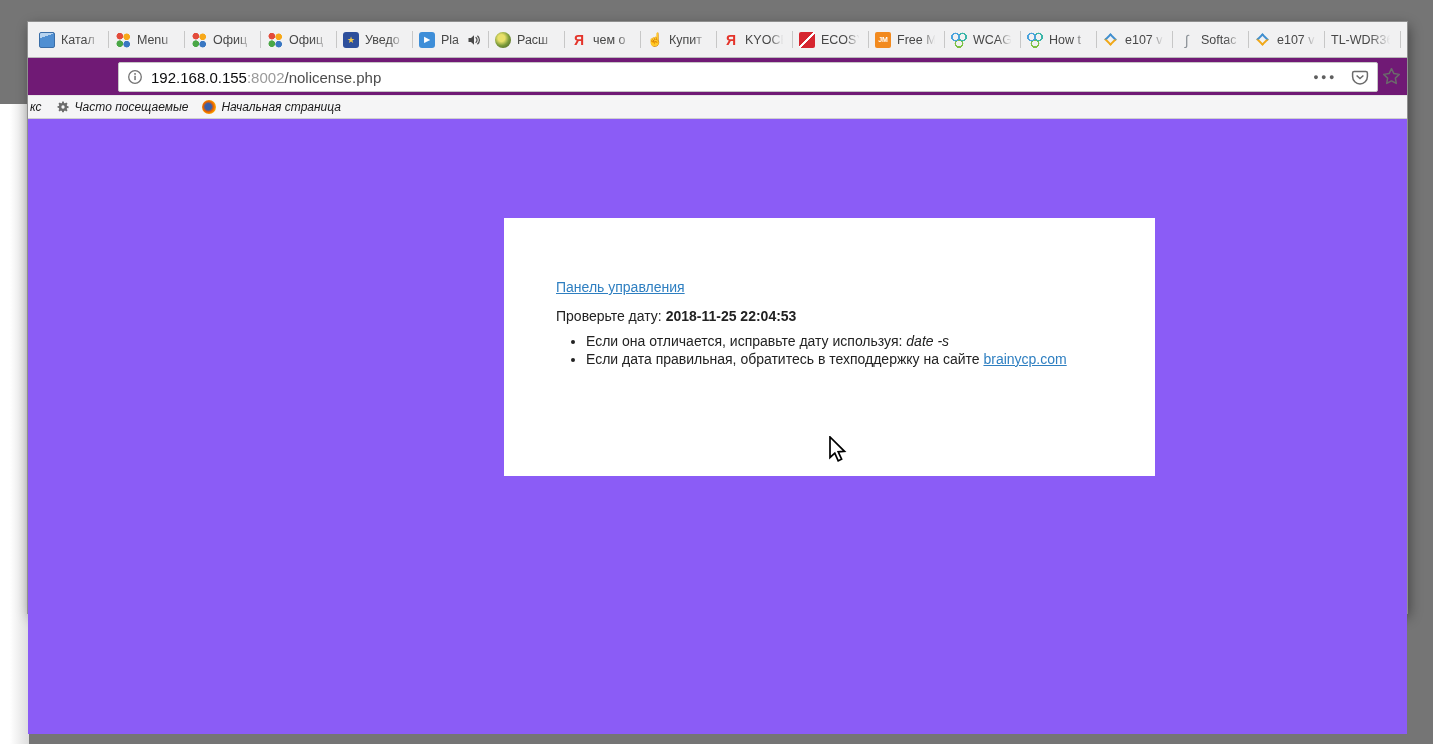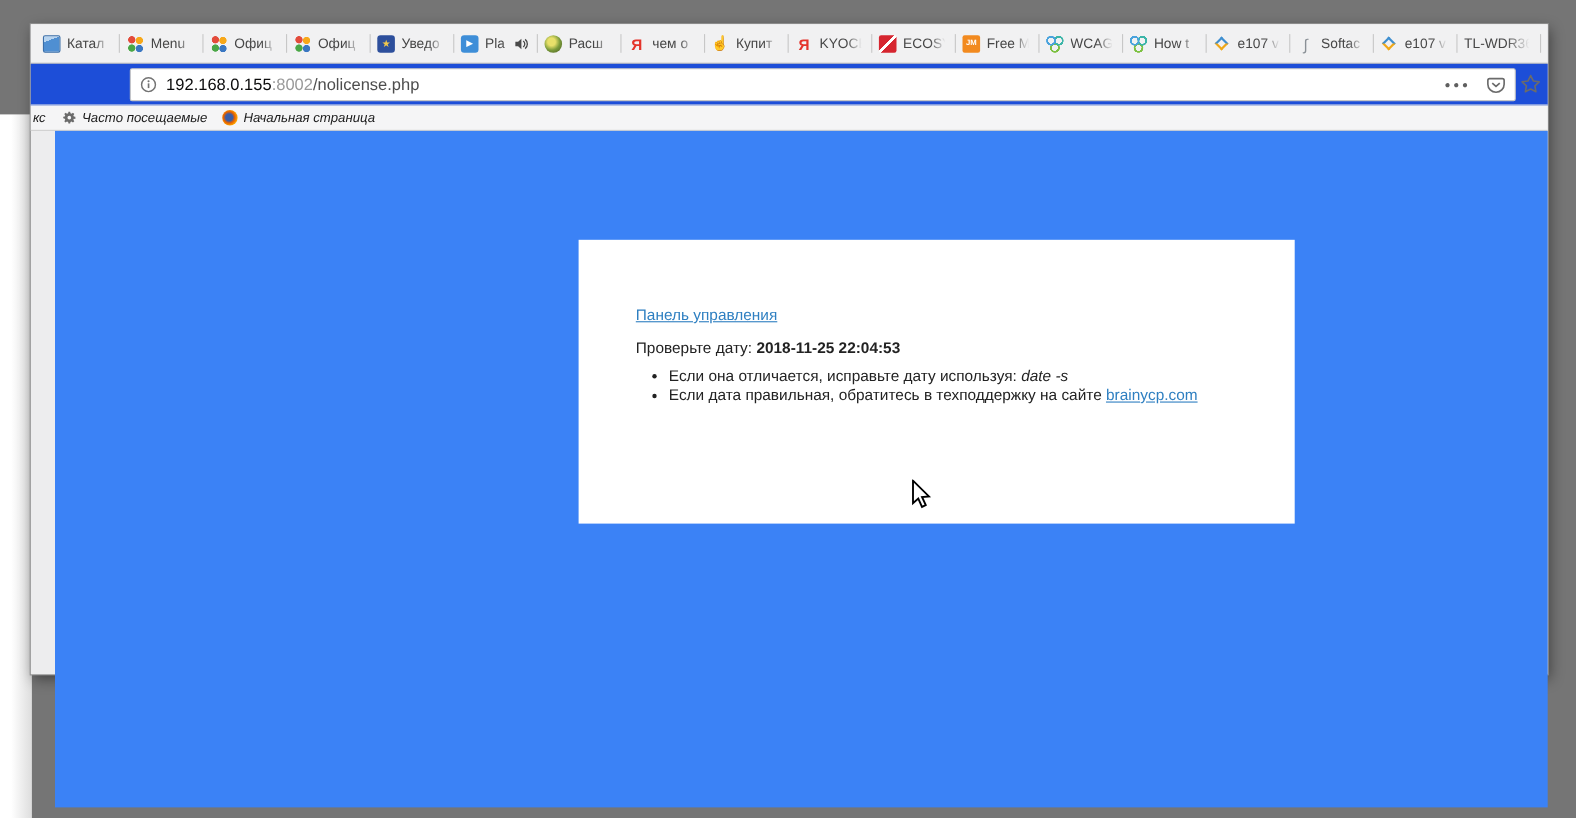--- a/index.html
+++ b/index.html
@@ -47,42 +47,42 @@
     radial-gradient(circle at 4.5px 5px, transparent 0 2.7px, #4aa3dd 2.8px 4.3px, transparent 4.6px),
     radial-gradient(circle at 11.5px 5px, transparent 0 2.7px, #3bb5a8 2.8px 4.3px, transparent 4.6px),
     radial-gradient(circle at 8px 11.5px, transparent 0 2.7px, #7dc142 2.8px 4.3px, transparent 4.6px); }
   .ic.e107 .dia { position:absolute; left:3px; top:3px; width:9px; height:9px;
     transform:rotate(45deg); border:2.5px solid #3f8fd0;
     border-bottom-color:#f0a818; border-right-color:#f0a818; }
   .ic.softac { color:#8a9096; font-style:italic; font-size:14px; }
   .audio-ic { flex:none; margin-left:2px; }
 
   
-  .navbar { height:38px; background:#1d4ed8; position:relative; border-bottom:1px solid #e7e7e8; }
+  .navbar { height:38px; background:#701a75; position:relative; border-bottom:1px solid #e7e7e8; }
   .urlbar { position:absolute; left:90px; right:29px; top:4px; height:30px; background:#fff;
     border:1px solid #c6c6c6; border-radius:2px; display:flex; align-items:center; padding:0 8px; }
   .url-text { font-size:15px; margin-left:8px; white-space:nowrap; }
   .url-host { color:#0c0c0d; }
   .url-port { color:#9a9a9a; }
   .url-path { color:#4d4d4d; }
   .url-spacer { flex:1; }
   .page-actions { color:#5f5f5f; font-size:9px; letter-spacing:2.5px; margin-right:14px; cursor:pointer; }
   .pocket-btn, .info-btn { display:flex; align-items:center; cursor:pointer; }
   .star-btn { position:absolute; right:6px; top:9px; cursor:pointer; }
 
   
   .bookmarksbar { height:23px; background:#f5f5f6; border-bottom:1px solid #cfcfcf;
     display:flex; align-items:center; font-size:12px; color:#1a1a1a; padding-left:2px;font-style:italic; }
   .bm-item { display:flex; align-items:center; margin-right:14px; cursor:pointer; white-space:nowrap; }
   .bm-item .bm-ic { margin-right:5px; display:flex; align-items:center; }
   .ff-ball { width:14px; height:14px; border-radius:50%;
     background:radial-gradient(circle at 45% 48%, #3a5fa8 0 30%, #e66000 48%, #ffaa00 72%, #cc5500 100%); }
 
   
-  .viewport { position:relative; height:615px; background:#3b82f6;margin-left:22px; }
+  .viewport { position:relative; height:615px; background:#8b5cf6; }
   .card { position:absolute; left:476px; top:99px; width:651px; height:258px; background:#ffffff;
     padding:60px 52px 0 52px; }
   .panel-link { font-size:14px; color:#2e7fc1; text-decoration:underline; cursor:pointer; }
   .card h1 { font-size:23px; font-weight:bold; color:#1a1a1a; margin-top:24px; letter-spacing:.2px; }
   .date-line { font-size:14px; color:#222; margin-top:12px; }
   .date-line b { font-weight:bold; }
   .card ul { margin-top:8px; padding-left:30px; }
   .card li { font-size:14px; color:#222; line-height:18px; }
   .ext-link { color:#2e7fc1; text-decoration:underline; cursor:pointer; }
 

